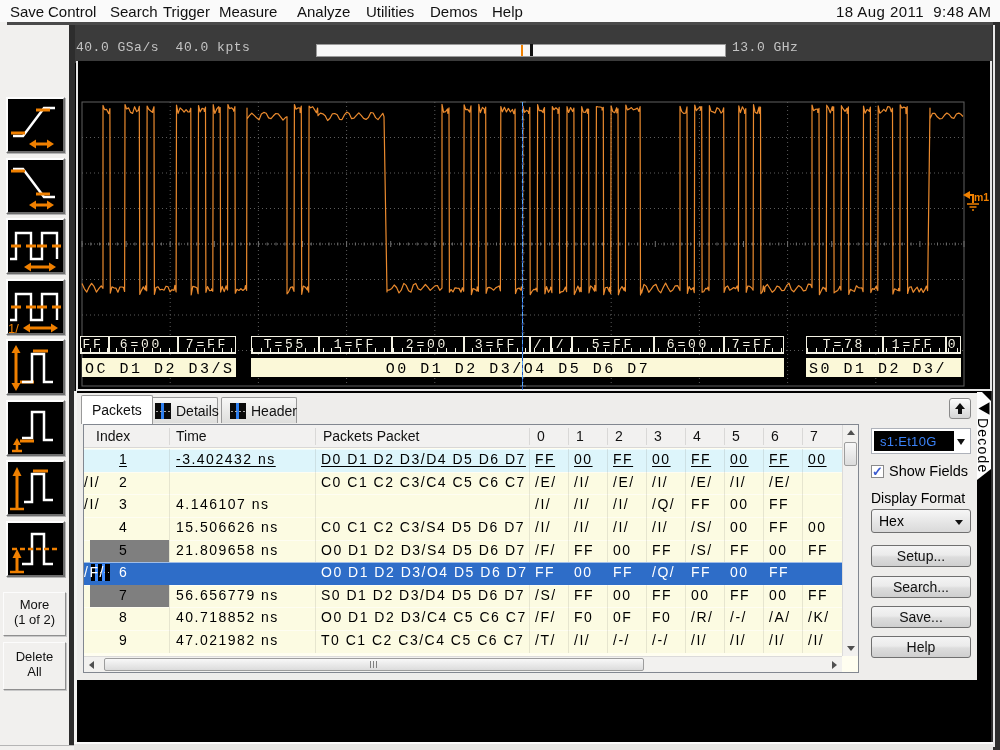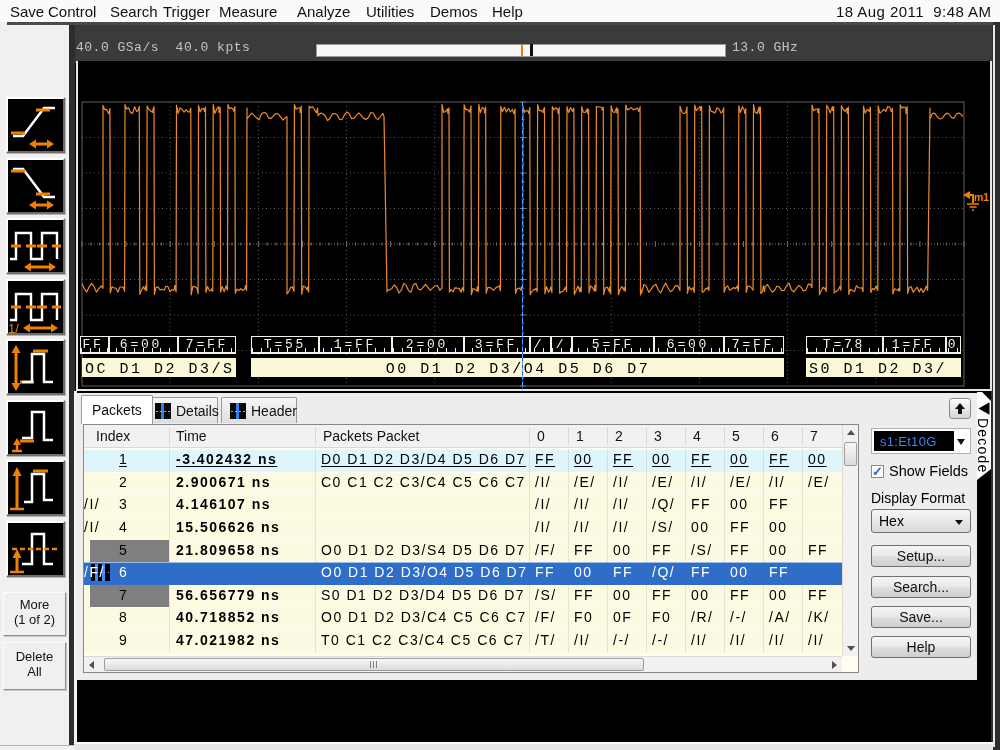--- a/index.html
+++ b/index.html
@@ -58,21 +58,21 @@
 #thead { position:absolute; left:0; top:0; right:0; height:23px; background:#f2f1f0; border-bottom:1px solid #d9d8d7; }
 #thead span { position:absolute; top:3px; font-size:14px; color:#111; }
 .hsep { position:absolute; top:2px; bottom:2px; width:1px; background:#d9d8d7; }
 .trow { position:relative; height:22.65px; background:#fcfbe2; font-size:14px; color:#000; box-shadow:inset 0 1px 0 rgba(255,255,255,.55); }
 .trow > div { position:absolute; top:0; bottom:0; padding-top:2px; }
 .rcyan { background:#ddf5fb; }
 .rsel { background:#2e6dc8; color:#fff; }
 .cidx { left:6px; width:79px; text-align:center; padding-right:13px; }
 .cgray { background:#7f7f7f; }
 .cisel { }
-.ctime { left:92px; width:142px; letter-spacing:1.5px;font-weight:bold; }
+.ctime { left:92px; width:142px; letter-spacing:1.5px; }
 .cpkt { left:237px; width:212px; letter-spacing:1.5px; }
 .cd { width:39px; letter-spacing:1.5px; }
 .trow .cd:nth-of-type(4) { left:451px; } .trow .cd:nth-of-type(5) { left:490px; }
 .trow .cd:nth-of-type(6) { left:529px; } .trow .cd:nth-of-type(7) { left:568px; }
 .trow .cd:nth-of-type(8) { left:607px; } .trow .cd:nth-of-type(9) { left:646px; }
 .trow .cd:nth-of-type(10) { left:685px; } .trow .cd:nth-of-type(11) { left:724px; }
 .cs { position:absolute; top:0; bottom:0; width:1px; background:rgba(120,120,110,0.16); }
 .rowicon { position:absolute; left:1px; top:2px; width:19px; height:17px; background:#000; }
 .rowicon:before { content:""; position:absolute; left:4px; top:0; bottom:0; width:3px; background:#3d8bff; box-shadow:7px 0 0 #3d8bff; }
 .rowicon:after { content:""; position:absolute; left:1px; right:1px; top:8px; height:1px; background:repeating-linear-gradient(90deg,#bbb 0 1px,transparent 1px 4px); }
@@ -456,21 +456,20 @@
           <i class="cs" style="left:484px"></i>
           <i class="cs" style="left:523px"></i>
           <i class="cs" style="left:562px"></i>
           <i class="cs" style="left:601px"></i>
           <i class="cs" style="left:640px"></i>
           <i class="cs" style="left:679px"></i>
           <i class="cs" style="left:718px"></i>
         </div>
         <div class="trow">
           <div class="cidx">2</div>
-          <div class="ctime">2.900671 ns</div>
           <div class="cpkt">C0 C1 C2 C3/C4 C5 C6 C7</div>
           <div class="cd">/I/</div>
           <div class="cd">/E/</div>
           <div class="cd">/I/</div>
           <div class="cd">/E/</div>
           <div class="cd">/I/</div>
           <div class="cd">/E/</div>
           <div class="cd">/I/</div>
           <div class="cd">/E/</div>
           <i class="cs" style="left:85px"></i>
@@ -502,20 +501,21 @@
           <i class="cs" style="left:523px"></i>
           <i class="cs" style="left:562px"></i>
           <i class="cs" style="left:601px"></i>
           <i class="cs" style="left:640px"></i>
           <i class="cs" style="left:679px"></i>
           <i class="cs" style="left:718px"></i>
         </div>
         <div class="trow">
           <div class="cidx">4</div>
           <div class="ctime">15.506626 ns</div>
+          <div class="cpkt">C0 C1 C2 C3/S4 D5 D6 D7</div>
           <div class="cd">/I/</div>
           <div class="cd">/I/</div>
           <div class="cd">/I/</div>
           <div class="cd">/I/</div>
           <div class="cd">/S/</div>
           <div class="cd">00</div>
           <div class="cd">FF</div>
           <div class="cd">00</div>
           <i class="cs" style="left:85px"></i>
           <i class="cs" style="left:231px"></i>

